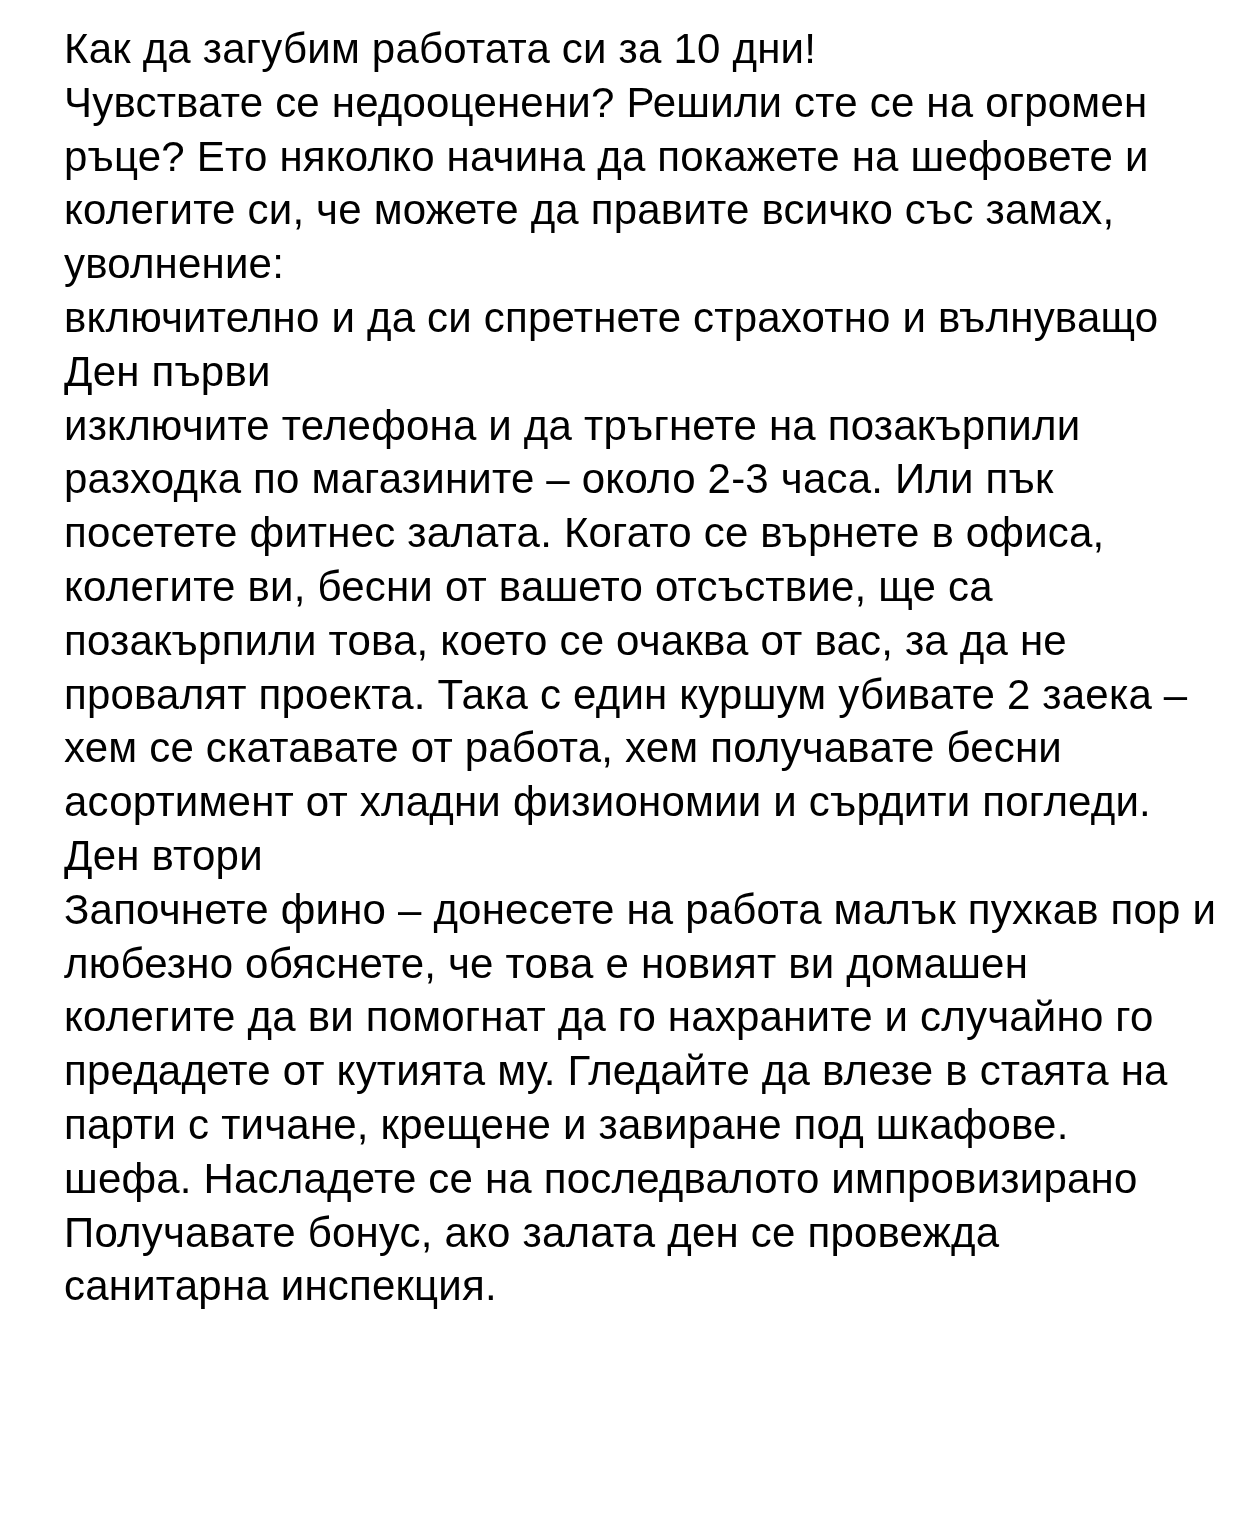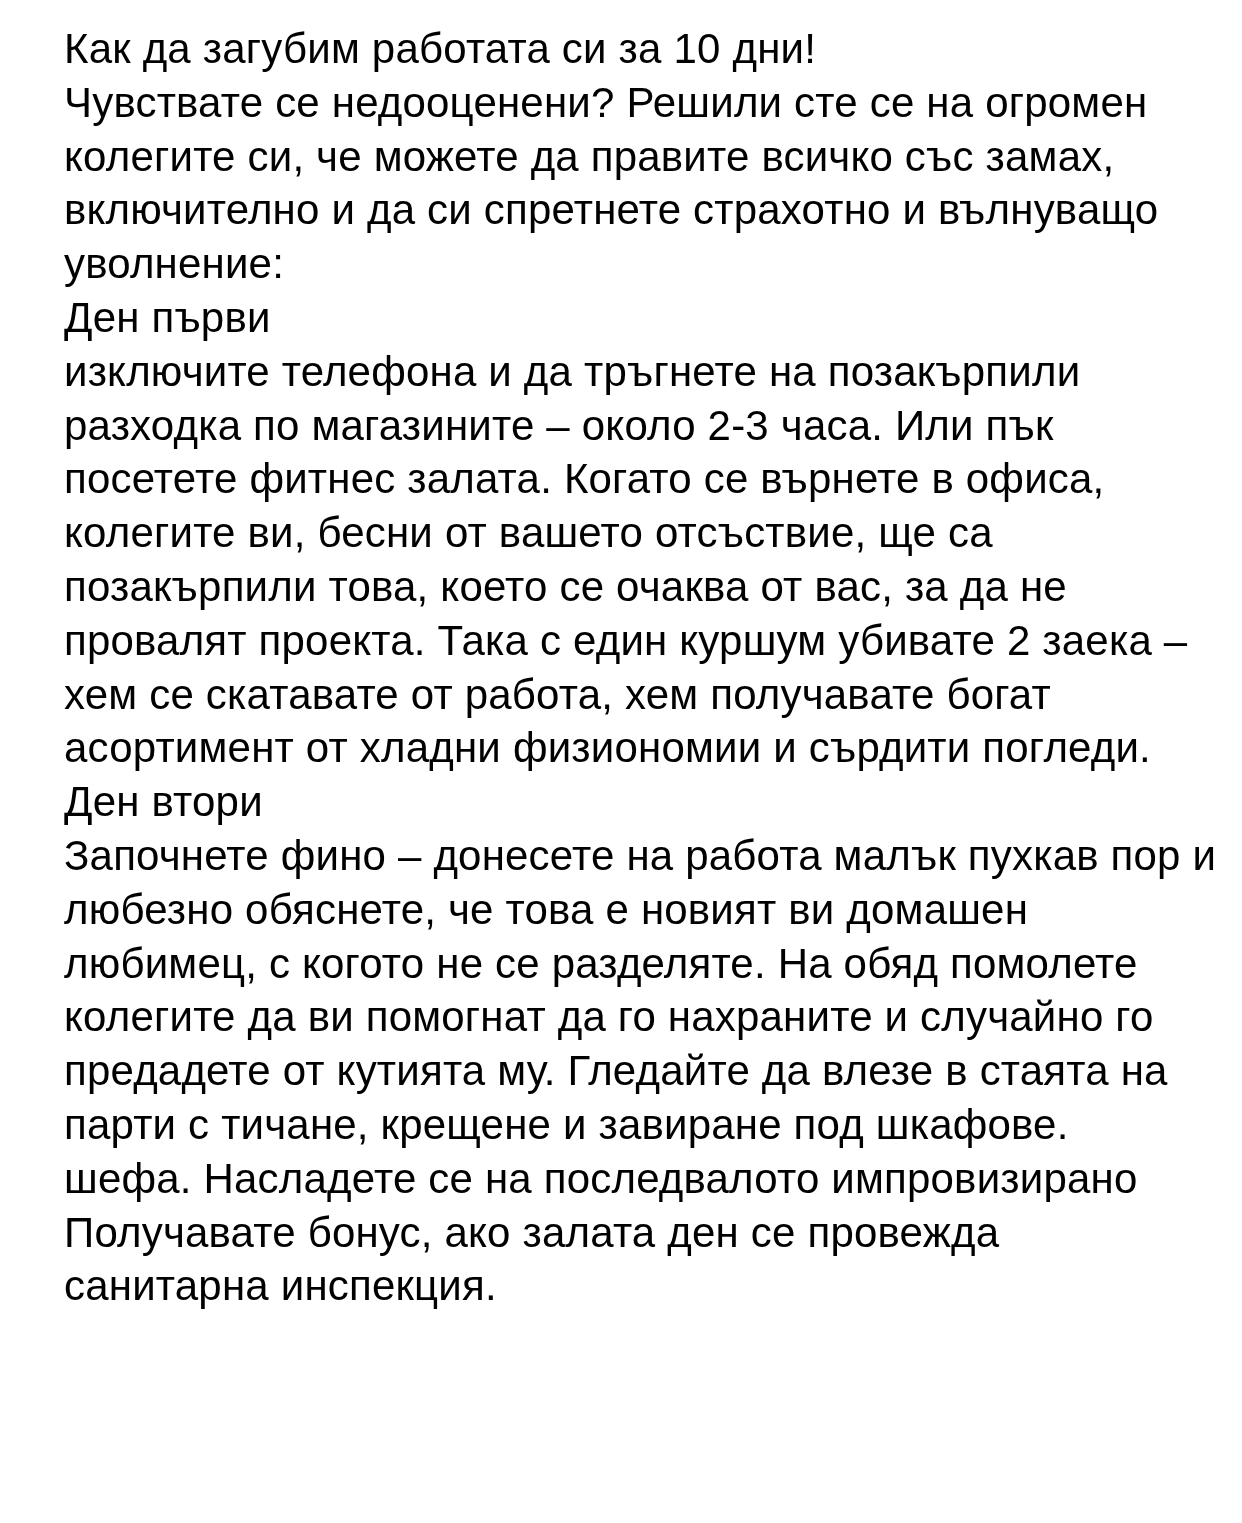--- a/index.html
+++ b/index.html
@@ -30,36 +30,36 @@
     height: 53.8px;
   }
 </style>
 </head>
 <body>
 
 <div class="page">
   <div class="text-block">
     <div class="line">Как да загубим работата си за 10 дни!</div>
     <div class="line">Чувствате се недооценени? Решили сте се на огромен</div>
+    <div class="line">ръце? Ето няколко начина да покажете на шефовете и</div>
     <div class="line">колегите си, че можете да правите всичко със замах,</div>
+    <div class="line">уволнение:</div>
     <div class="line">включително и да си спретнете страхотно и вълнуващо</div>
-    <div class="line">уволнение:</div>
     <div class="line">Ден първи</div>
     <div class="line">изключите телефона и да тръгнете на позакърпили</div>
     <div class="line">разходка по магазините – около 2-3 часа. Или пък</div>
     <div class="line">посетете фитнес залата. Когато се върнете в офиса,</div>
     <div class="line">колегите ви, бесни от вашето отсъствие, ще са</div>
     <div class="line">позакърпили това, което се очаква от вас, за да не</div>
     <div class="line">провалят проекта. Така с един куршум убивате 2 заека –</div>
-    <div class="line">хем се скатавате от работа, хем получавате богат</div>
+    <div class="line">хем се скатавате от работа, хем получавате бесни</div>
     <div class="line">асортимент от хладни физиономии и сърдити погледи.</div>
     <div class="line">Ден втори</div>
     <div class="line">Започнете фино – донесете на работа малък пухкав пор и</div>
     <div class="line">любезно обяснете, че това е новият ви домашен</div>
-    <div class="line">любимец, с когото не се разделяте. На обяд помолете</div>
     <div class="line">колегите да ви помогнат да го нахраните и случайно го</div>
     <div class="line">предадете от кутията му. Гледайте да влезе в стаята на</div>
     <div class="line">парти с тичане, крещене и завиране под шкафове.</div>
     <div class="line">шефа. Насладете се на последвалото импровизирано</div>
     <div class="line">Получавате бонус, ако залата ден се провежда</div>
     <div class="line">санитарна инспекция.</div>
   </div>
 </div>
 
 </body></html>

